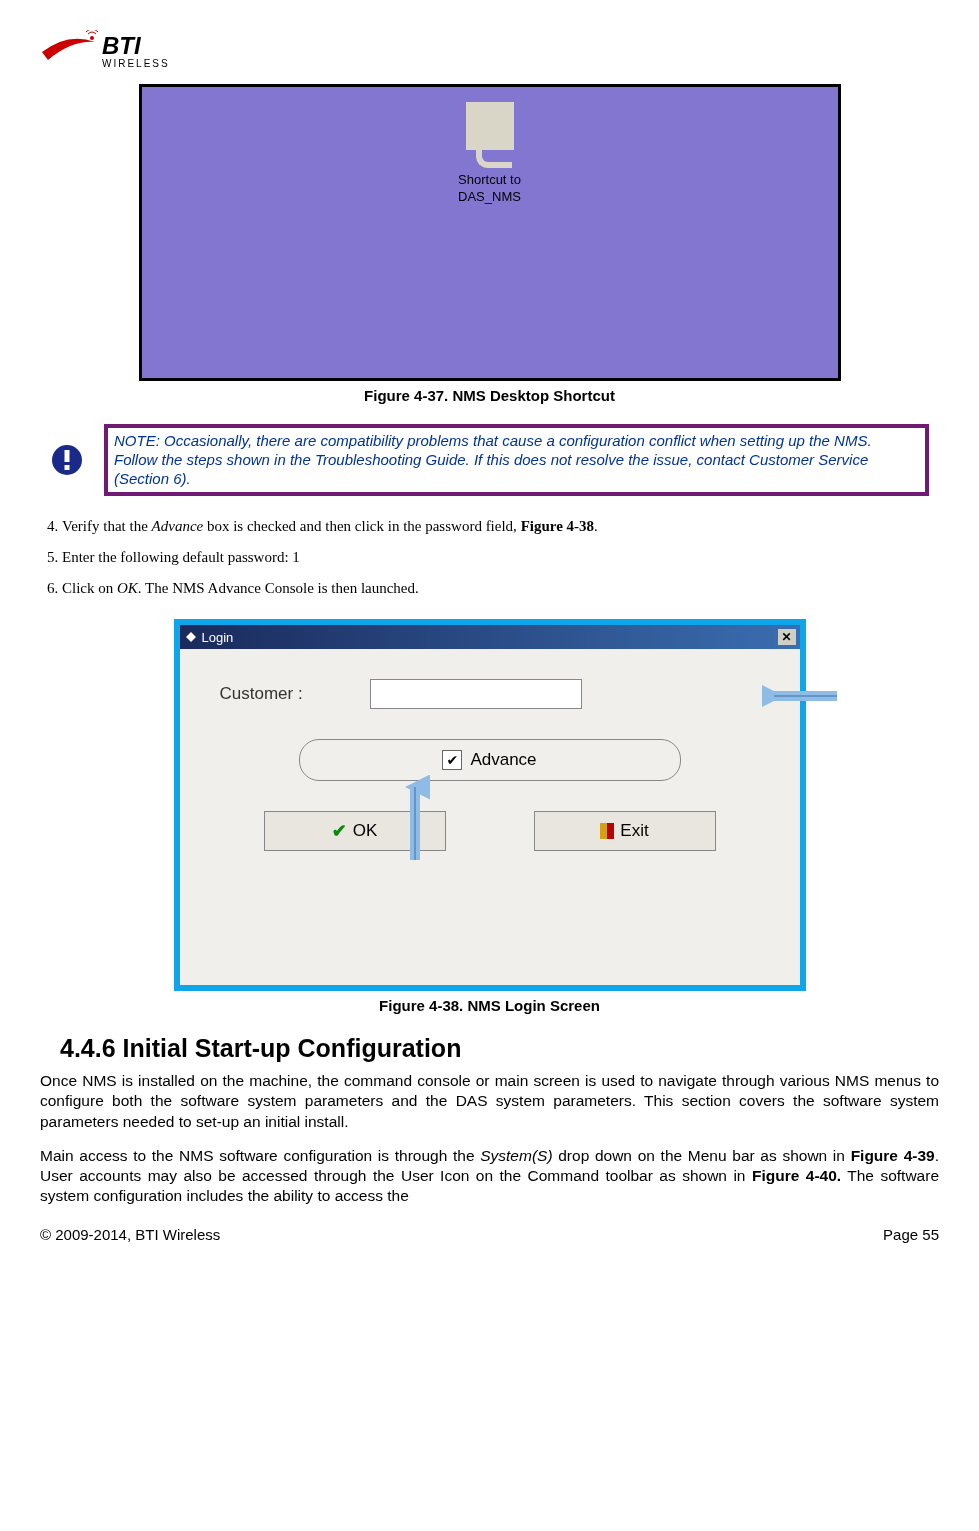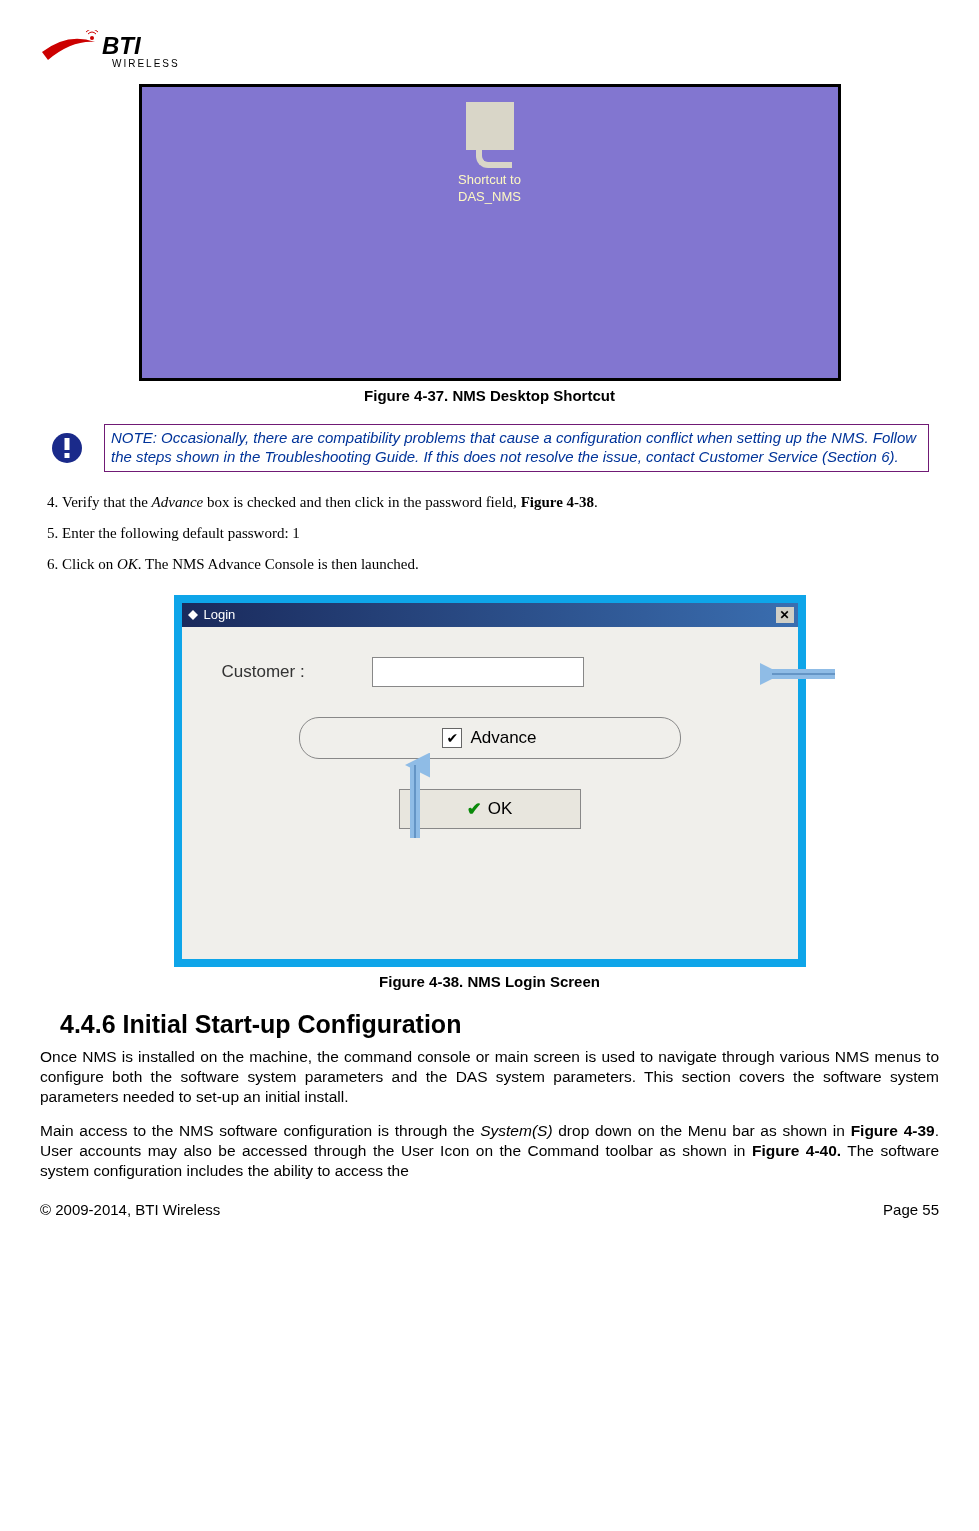--- a/index.html
+++ b/index.html
@@ -30,21 +30,21 @@
     font-size: 24px;
     font-weight: bold;
     font-style: italic;
     color: #000;
     margin-left: 2px;
   }
   .logo-wireless {
     font-size: 10px;
     letter-spacing: 2px;
     color: #000;
-    margin-left: 12px;
+    margin-left: 2px;
     margin-top: -2px;
   }
   .header-right {
     text-align: right;
     font-size: 15px;
   }
   .fig-screenshot1 {
     margin: 0 auto 6px auto;
     width: 702px;
     height: 297px;
@@ -74,42 +74,42 @@
     bottom: -18px;
     left: 10px;
     width: 30px;
     height: 18px;
     border-left: 6px solid #d9d6c8;
     border-bottom: 6px solid #d9d6c8;
     border-bottom-left-radius: 12px;
   }
   .shortcut-label {
     margin-top: 22px;
-    color: #fef9c3;
+    color: #000000;
     font-size: 13px;
     line-height: 1.3;
   }
   .caption {
     text-align: center;
     font-weight: bold;
     margin-bottom: 20px;
   }
   .note-row {
     display: flex;
     align-items: center;
     gap: 20px;
     margin: 0 10px 20px 10px;
   }
   .note-icon {
     width: 34px;
     height: 34px;
     flex-shrink: 0;
   }
   .note-box {
-    border: 1px solid #701a75;
+    border: 4px solid #701a75;
     padding: 4px 6px;
     font-style: italic;
     color: #003399;
     font-size: 15px;
     line-height: 1.25;
   }
   .steps {
     margin: 0 0 20px 0;
     padding-left: 22px;
     font-family: Liberation Serif, serif;
@@ -122,21 +122,21 @@
     font-style: italic;
   }
   .bold {
     font-weight: bold;
   }
   .fig-login {
     margin: 10px auto 6px auto;
     width: 632px;
     height: 372px;
     background: #f0efeb;
-    border: 8px solid #0ea5e9;
+    border: 6px solid #0ea5e9;
     box-sizing: border-box;
     position: relative;
   }
   .login-titlebar {
     height: 24px;
     background: linear-gradient(to right, #1a2a5c, #3a6eb0);
     color: #fff;
     display: flex;
     align-items: center;
     justify-content: space-between;
@@ -363,20 +363,24 @@
           </defs>
         <line x1="15" y1="85" x2="15" y2="12" stroke="#8fbce6" stroke-width="10" marker-end="url(#ah2)"></line>
         <line x1="15" y1="85" x2="15" y2="12" stroke="#3a6ea5" stroke-width="1"></line>
       </svg>
     </div>
     <div class="login-buttons">
       <div class="login-btn">
         <span class="ok-mark">✔</span>
         <span>OK</span>
       </div>
+      <div class="login-btn">
+        <span class="exit-mark"></span>
+        <span>Exit</span>
+      </div>
     </div>
   </div>
 </div>
 <div class="caption">Figure 4-38. NMS Login Screen</div>
 
 <div class="section-heading">4.4.6  Initial Start-up Configuration</div>
 <div class="paragraph">Once NMS is installed on the machine, the command console or main screen is used to navigate through various NMS menus to configure both the software system parameters and the DAS system parameters. This section covers the software system parameters needed to set-up an initial install.</div>
 <div class="paragraph">
   <span>Main access to the NMS software configuration is through the </span><span class="italic">System(S)</span><span> drop down on the Menu bar as shown in </span><span class="bold">Figure 4-39</span><span>. User accounts may also be accessed through the User Icon on the Command toolbar as shown in </span><span class="bold">Figure 4-40.</span><span> The software system configuration includes the ability to access the</span>
 </div>

